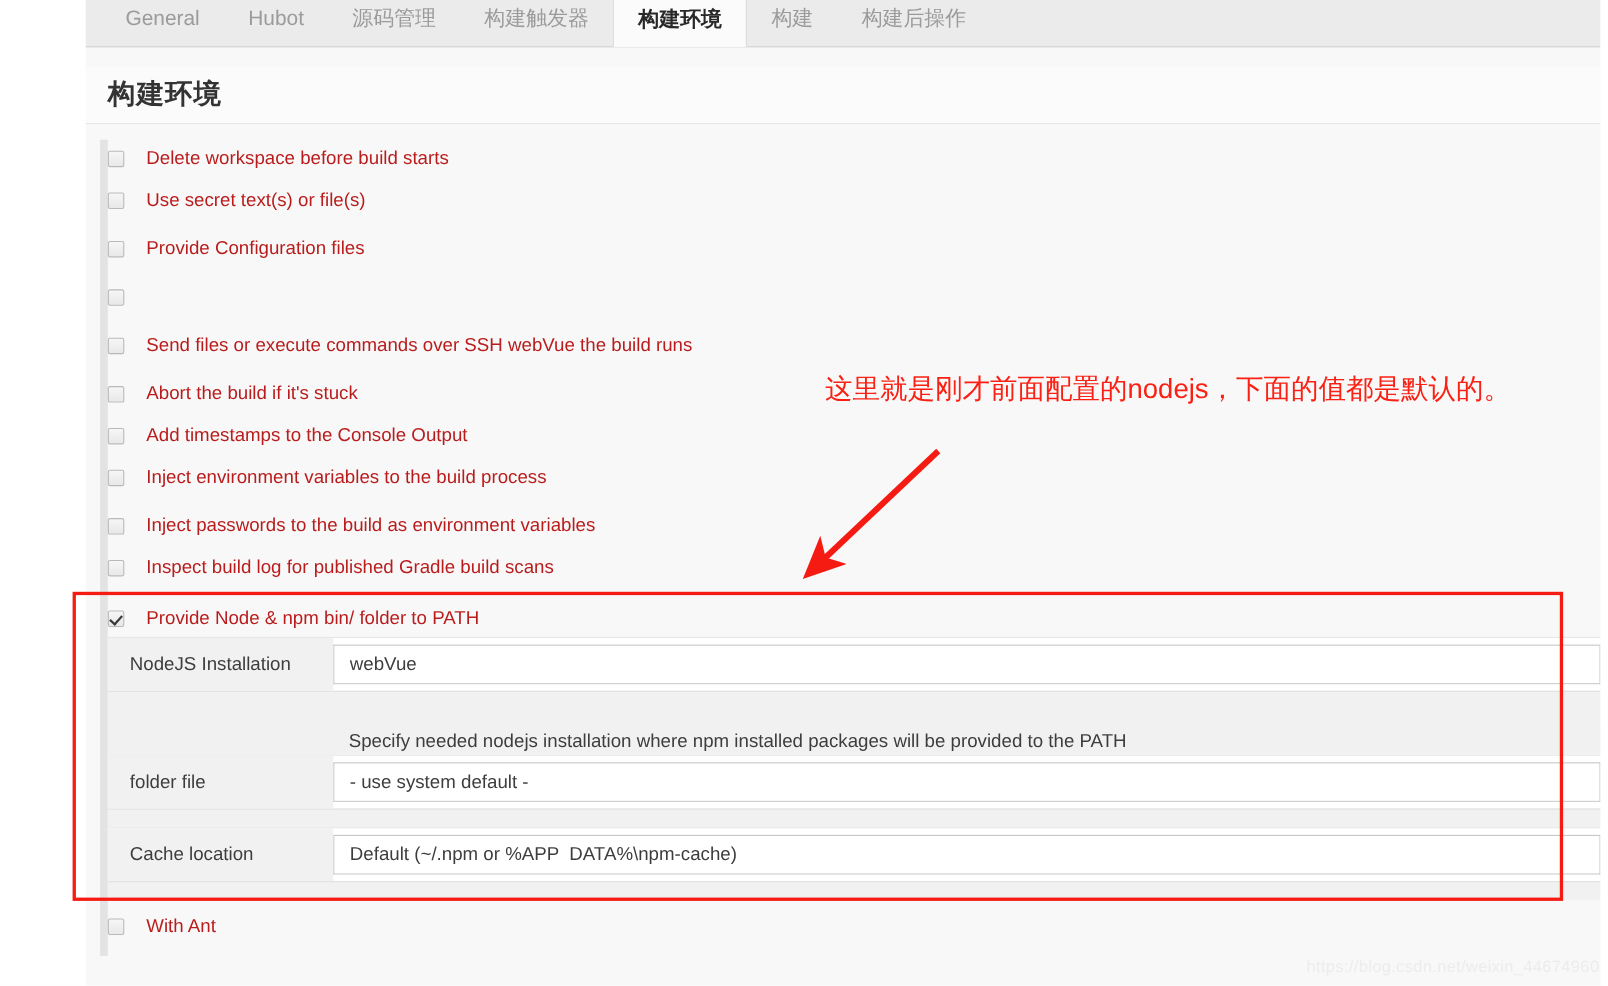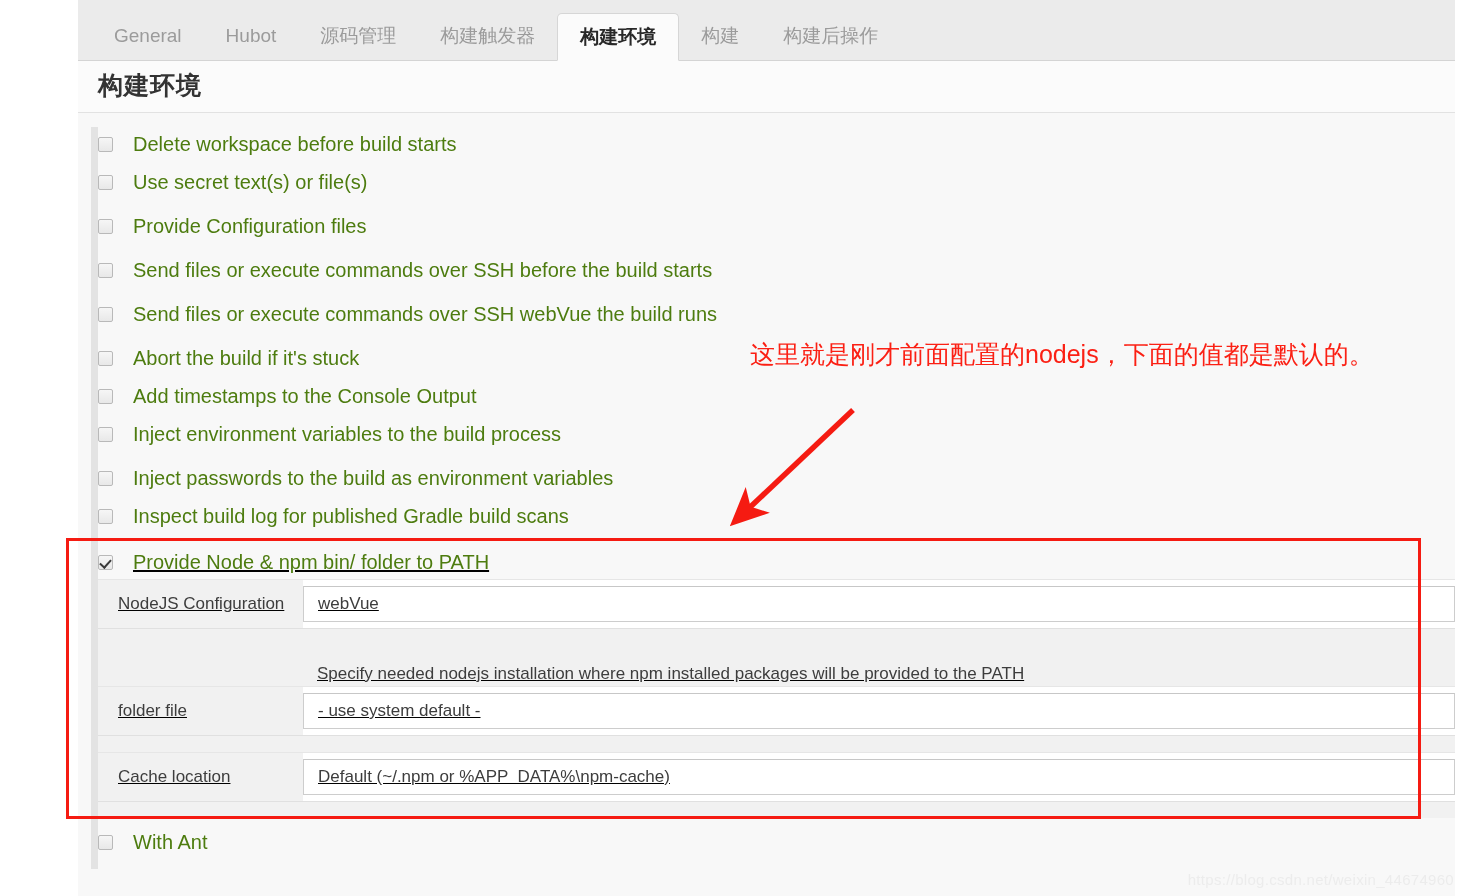--- a/index.html
+++ b/index.html
@@ -28,21 +28,21 @@
     position: absolute;
     left: 1455px; top: 0;
     width: 7px; height: 896px;
     background: #ffffff;
   }
 
   
   .tabbar {
     position: absolute;
     left: 0; top: 0;
-    width: 1377px; height: 61px;
+    width: 1377px; height: 43px;
     background: #ebebeb;
     border-bottom: 1px solid #d4d4d4;
   }
   .tabs {
     position: absolute;
     left: 14px; bottom: 0;
     display: flex;
     align-items: flex-end;
     height: 60px;
   }
@@ -123,31 +123,30 @@
     content: "";
     position: absolute;
     left: 3px; top: 1px;
     width: 5px; height: 9px;
     border: solid #3a3a3a;
     border-width: 0 2px 2px 0;
     transform: rotate(42deg);
   }
   .cblabel {
     margin-left: 20px;
-    font-size: 20px;
-    color: #4d7c0f;
+    font-size: 17px;
+    color: #b91c1c;
     white-space: nowrap;
   }
 
   
   .njs-block {
     position: absolute;
     left: 20px; top: 432px;
     width: 1328px;
-    text-decoration: underline;
   }
   .njs-header {
     height: 34px;
     display: flex;
     align-items: center;
     padding-left: 0px;
   }
   .njs-table {
     position: relative;
     width: 1357px;
@@ -276,21 +275,20 @@
           <div class="cbrow" style="top: 52px;">
             <div class="cbox"></div>
             <div class="cblabel">Use secret text(s) or file(s)</div>
           </div>
           <div class="cbrow" style="top: 96px;">
             <div class="cbox"></div>
             <div class="cblabel">Provide Configuration files</div>
           </div>
           <div class="cbrow" style="top: 140px;">
             <div class="cbox"></div>
-            <div class="cblabel">Send files or execute commands over SSH before the build starts</div>
           </div>
           <div class="cbrow" style="top: 184px;">
             <div class="cbox"></div>
             <div class="cblabel">Send files or execute commands over SSH webVue the build runs</div>
           </div>
           <div class="cbrow" style="top: 228px;">
             <div class="cbox"></div>
             <div class="cblabel">Abort the build if it's stuck</div>
           </div>
           <div class="cbrow" style="top: 266px;">
@@ -313,21 +311,21 @@
 
       <div class="njs-block">
         <div class="njs-header">
           <div class="cbox checked"></div>
           <div class="cblabel">Provide Node &amp; npm bin/ folder to PATH</div>
         </div>
 
         <div class="njs-table">
 
           <div class="frow">
-            <div class="flabel">NodeJS Configuration</div>
+            <div class="flabel">NodeJS Installation</div>
             <div class="fvalwrap">
               <input class="finput" type="text" readonly="" value="webVue" style="">
             </div>
           </div>
 
           <div class="helprow">
             <div class="flabel"></div>
             <div class="fhelp">Specify needed nodejs installation where npm installed packages will be provided to the PATH</div>
           </div>
 

